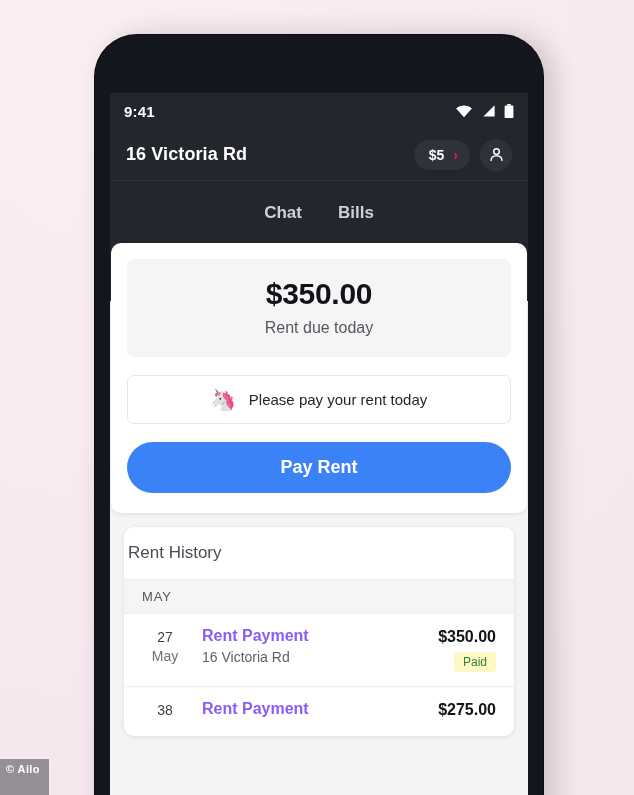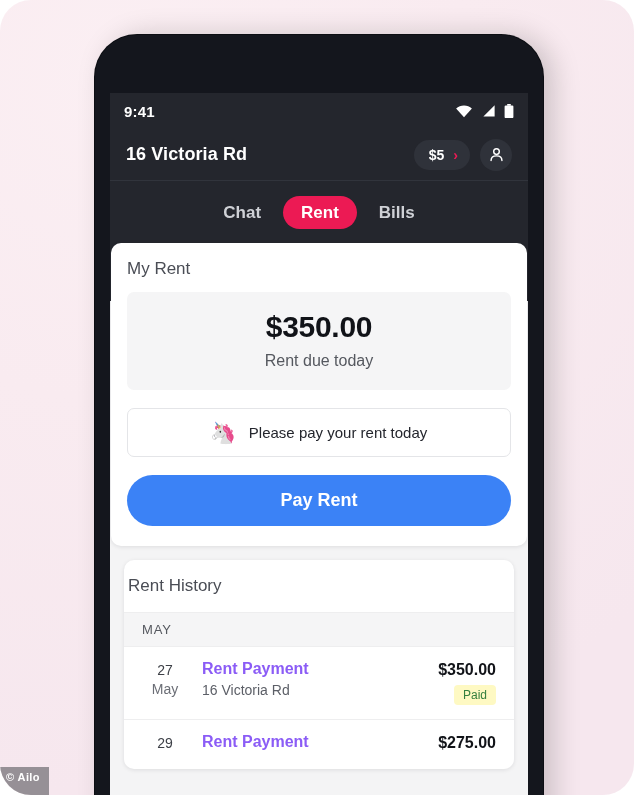--- a/index.html
+++ b/index.html
@@ -9,21 +9,20 @@
     overflow:hidden;
     font-family:"Liberation Sans", sans-serif;
   }
 
   #stage {
     position:relative;
     width:634px; height:795px;
     background:
       radial-gradient(120% 90% at 20% 10%, #fbeff3 0%, #f9ebf0 45%, #f6e7ee 100%);
     overflow:hidden;
-    border-radius:31px;
   }
 
   
   #phone {
     position:absolute;
     left:95px; top:35px;
     width:448px; height:790px;
     background:#14161d;
     border-radius:42px 42px 0 0;
     box-shadow:0 0 0 1px #0c0e13, 10px 0 28px rgba(0,0,0,.18);
@@ -222,21 +221,21 @@
   }
 
   
   #watermark {
     position:absolute;
     left:0; bottom:0;
     background:rgba(90,90,95,.62);
     color:#ffffff;
     font-size:11px; font-weight:bold;
     letter-spacing:.4px;
-    padding:4px 9px 12px 6px;
+    padding:4px 9px 20px 6px;
   }
 </style>
 </head>
 <body>
 
 <div id="stage">
 
   <div id="phone">
     <div id="screen">
 
@@ -267,29 +266,27 @@
             <svg width="17" height="17" viewBox="0 0 20 20">
               <circle cx="10" cy="6.6" r="3.3" fill="none" stroke="#ffffff" stroke-width="1.7"></circle>
               <path d="M3.6 17.2c0-3.6 2.9-5.6 6.4-5.6s6.4 2 6.4 5.6" fill="none" stroke="#ffffff" stroke-width="1.7" stroke-linecap="round"></path>
             </svg>
           </span>
         </span>
       </div>
 
       <div class="tabbar">
         <span class="tab">Chat</span>
-        <span class="tab active">Rent</span>
         <span class="tab">Bills</span>
       </div>
 
       <div class="content">
         <div class="dark-overlap"></div>
 
         <div class="card" id="card-rent">
-          <div class="card-title">My Rent</div>
 
           <div class="amount-box">
             <div class="amount-value">$350.00</div>
             <div class="amount-sub">Rent due today</div>
           </div>
 
           <div class="notice">
             <span class="notice-emoji">🦄</span>
             <span class="notice-text">Please pay your rent today</span>
           </div>
@@ -312,21 +309,21 @@
               <div class="hist-sub">16 Victoria Rd</div>
             </div>
             <div class="hist-right">
               <div class="hist-amt">$350.00</div>
               <div class="badge">Paid</div>
             </div>
           </div>
 
           <div class="hist-row">
             <div class="hist-date">
-              <div class="hist-day">29</div>
+              <div class="hist-day">38</div>
               <div class="hist-mon"></div>
             </div>
             <div class="hist-mid">
               <div class="hist-label">Rent Payment</div>
               <div class="hist-sub"></div>
             </div>
             <div class="hist-right">
               <div class="hist-amt">$275.00</div>
             </div>
           </div>

